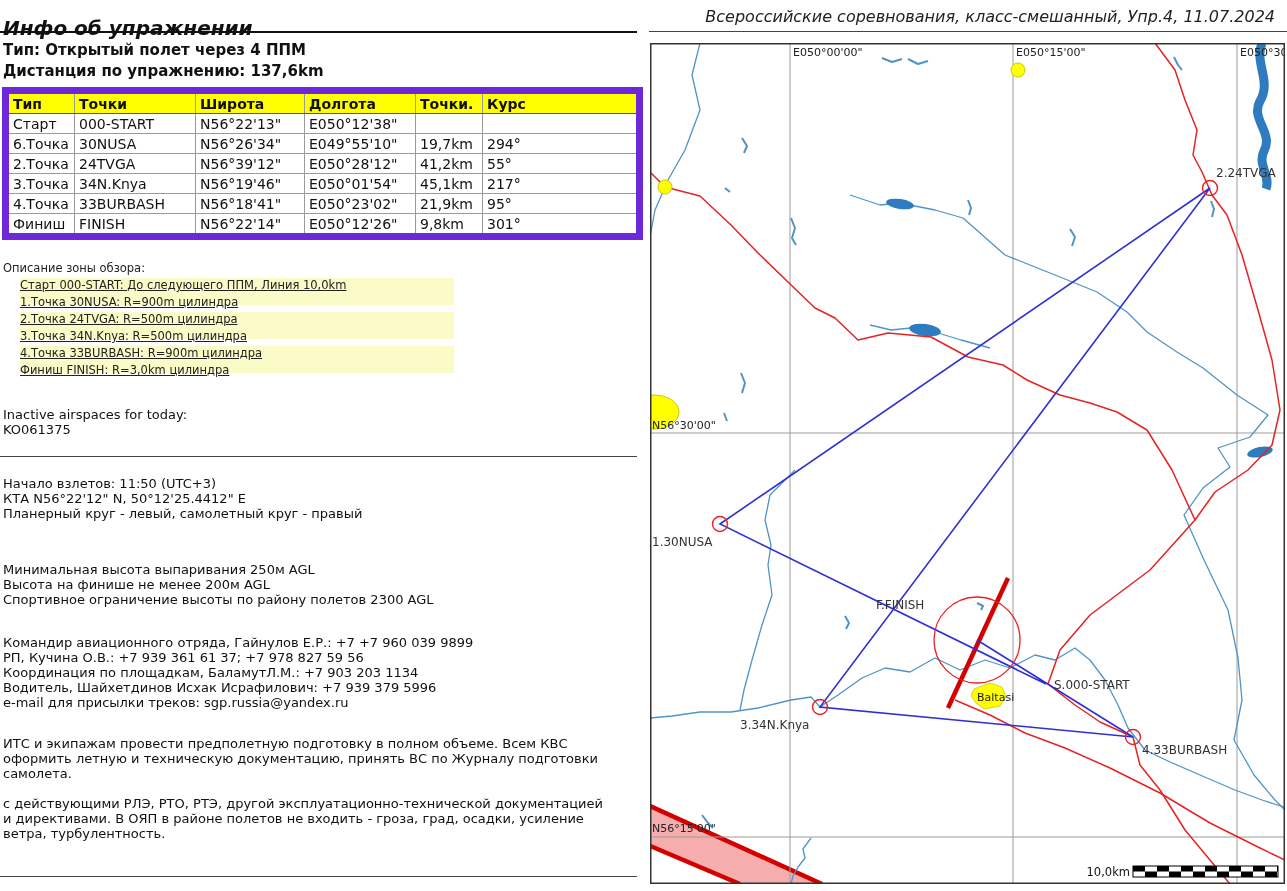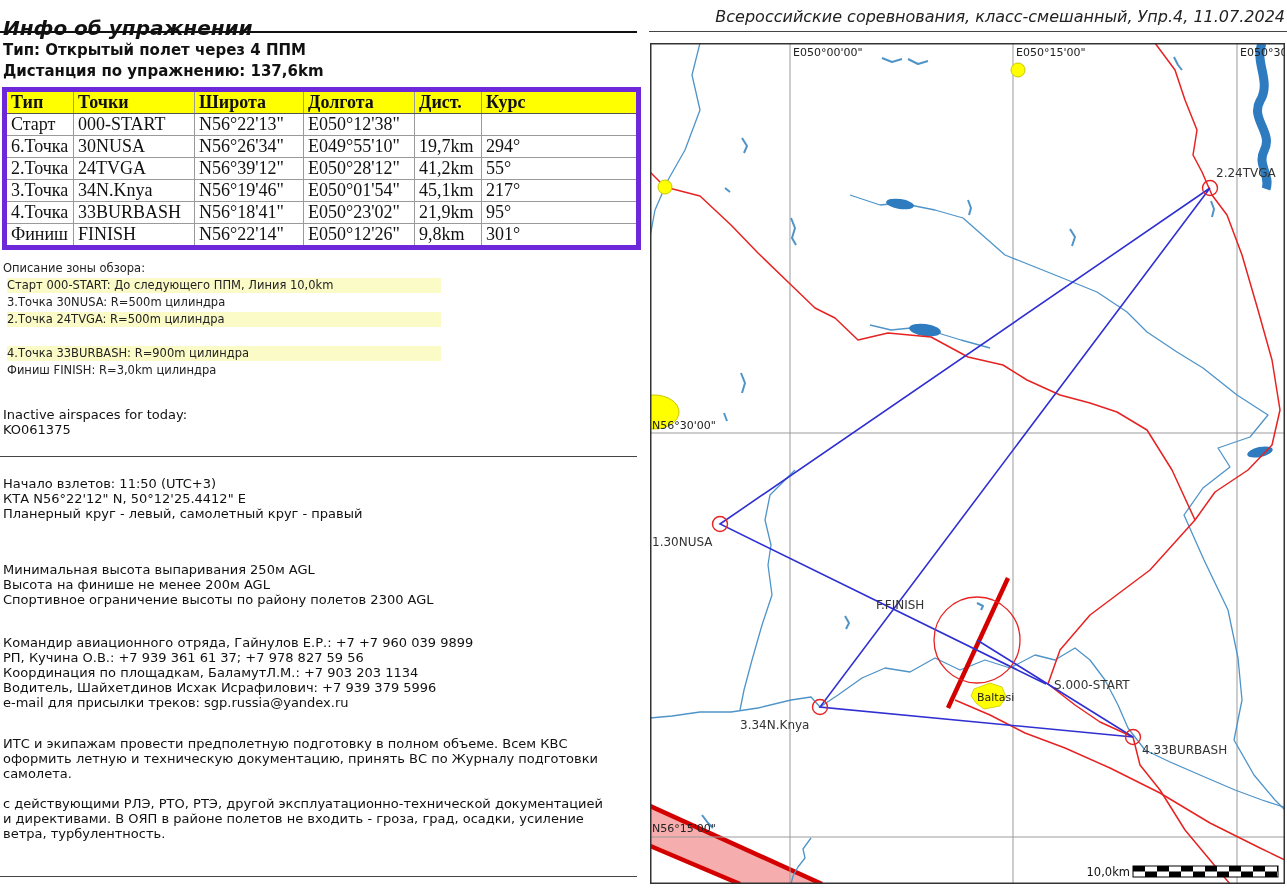--- a/index.html
+++ b/index.html
@@ -1,30 +1,30 @@
 <!DOCTYPE html>
 <html><head>
 <meta charset="utf-8">
 <style>
   html,body{margin:0;padding:0;background:#fff;}
   .page{position:relative;width:1287px;height:891px;background:#fff;overflow:hidden;
         font-family:"DejaVu Sans","Liberation Sans",sans-serif;color:#111;}
   .abs{position:absolute;white-space:nowrap;}
   .title{left:3px;top:3px;font-size:20px;font-weight:bold;font-style:italic;margin-top:13px;}
-  .subtitle{right:2px;top:7px;font-size:16px;font-style:italic;color:#222;margin-left:26px;}
+  .subtitle{right:12px;top:7px;font-size:16px;font-style:italic;color:#222;margin-left:26px;}
   .rule-left{left:0;top:31px;width:637px;height:2px;background:#111;}
   .rule-right{left:649px;top:31px;width:638px;height:1px;background:#444;}
   .task-line{left:3px;font-size:15px;font-weight:bold;}
-  .wp-table{position:absolute;left:2px;top:87px;border-collapse:collapse;font-size:18px;
-            border:5px solid #6d28d9;table-layout:fixed;font-family:Liberation Serif, serif;}
+  .wp-table{position:absolute;left:2px;top:87px;border-collapse:collapse;font-size:14px;
+            border:7px solid #6d28d9;table-layout:fixed;}
   .wp-table th,.wp-table td{border:1px solid #9a9a9a;padding:0 4px;height:19px;
             text-align:left;overflow:hidden;font-weight:normal;}
   .wp-table th{background:#ffff00;font-weight:bold;border-bottom:1px solid #555;}
   .zone-title{left:3px;top:261px;font-size:11.5px;color:#222;}
-  .zone-line{left:7px;width:434px;height:15px;font-size:11.5px;line-height:15px;color:#222;}
+  .zone-line{left:20px;width:434px;height:27px;font-size:11.5px;line-height:15px;color:#222;text-decoration:underline;}
   .zone-line.hl{background:#fbfbc8;}
   .body-line{left:3px;font-size:13px;line-height:15px;}
   .hr{left:0;width:637px;height:1px;background:#444;}
   .map-wrap{position:absolute;left:650px;top:43px;width:635px;height:841px;}
   svg text{font-family:"DejaVu Sans","Liberation Sans",sans-serif;}
   .gridlab{font-size:11px;fill:#222;}
   .wplab{font-size:12px;fill:#333;}
   .townlab{font-size:11px;fill:#1a1a1a;}
   .scalelab{font-size:11.5px;fill:#111;}
 </style>
@@ -49,21 +49,21 @@
       <col style="width:111px">
         <col style="width:67px">
         <col style="width:157px">
     </colgroup>
     <tbody>
         <tr>
       <th>Тип</th>
       <th>Точки</th>
       <th>Широта</th>
       <th>Долгота</th>
-      <th>Дист.</th>
+      <th>Точки.</th>
       <th>Курс</th>
     </tr>
     <tr>
       <td>Старт</td>
       <td>000-START</td>
       <td>N56°22'13"</td>
       <td>E050°12'38"</td>
       <td></td>
       <td></td>
     </tr>
@@ -105,22 +105,23 @@
       <td>N56°22'14"</td>
       <td>E050°12'26"</td>
       <td>9,8km</td>
       <td>301°</td>
     </tr>
   </tbody>
     </table>
 
   <div class="abs zone-title">Описание зоны обзора:</div>
   <div class="abs zone-line hl" style="top:278px">Старт 000-START: До следующего ППМ, Линия 10,0km</div>
-  <div class="abs zone-line" style="top:295px">3.Точка 30NUSA: R=500m цилиндра</div>
+  <div class="abs zone-line" style="top:295px">1.Точка 30NUSA: R=900m цилиндра</div>
   <div class="abs zone-line hl" style="top:312px">2.Точка 24TVGA: R=500m цилиндра</div>
+  <div class="abs zone-line" style="top:329px">3.Точка 34N.Knya: R=500m цилиндра</div>
   <div class="abs zone-line hl" style="top:346px">4.Точка 33BURBASH: R=900m цилиндра</div>
   <div class="abs zone-line" style="top:363px">Финиш FINISH: R=3,0km цилиндра</div>
 
   <div class="abs body-line" style="top:407px">Inactive airspaces for today:</div>
   <div class="abs body-line" style="top:422px">KO061375</div>
 
   <div class="abs hr" style="top:456px"></div>
 
   <div class="abs body-line" style="top:476px">Начало взлетов: 11:50 (UTC+3)</div>
   <div class="abs body-line" style="top:491px">КТА N56°22'12" N, 50°12'25.4412" E</div>

